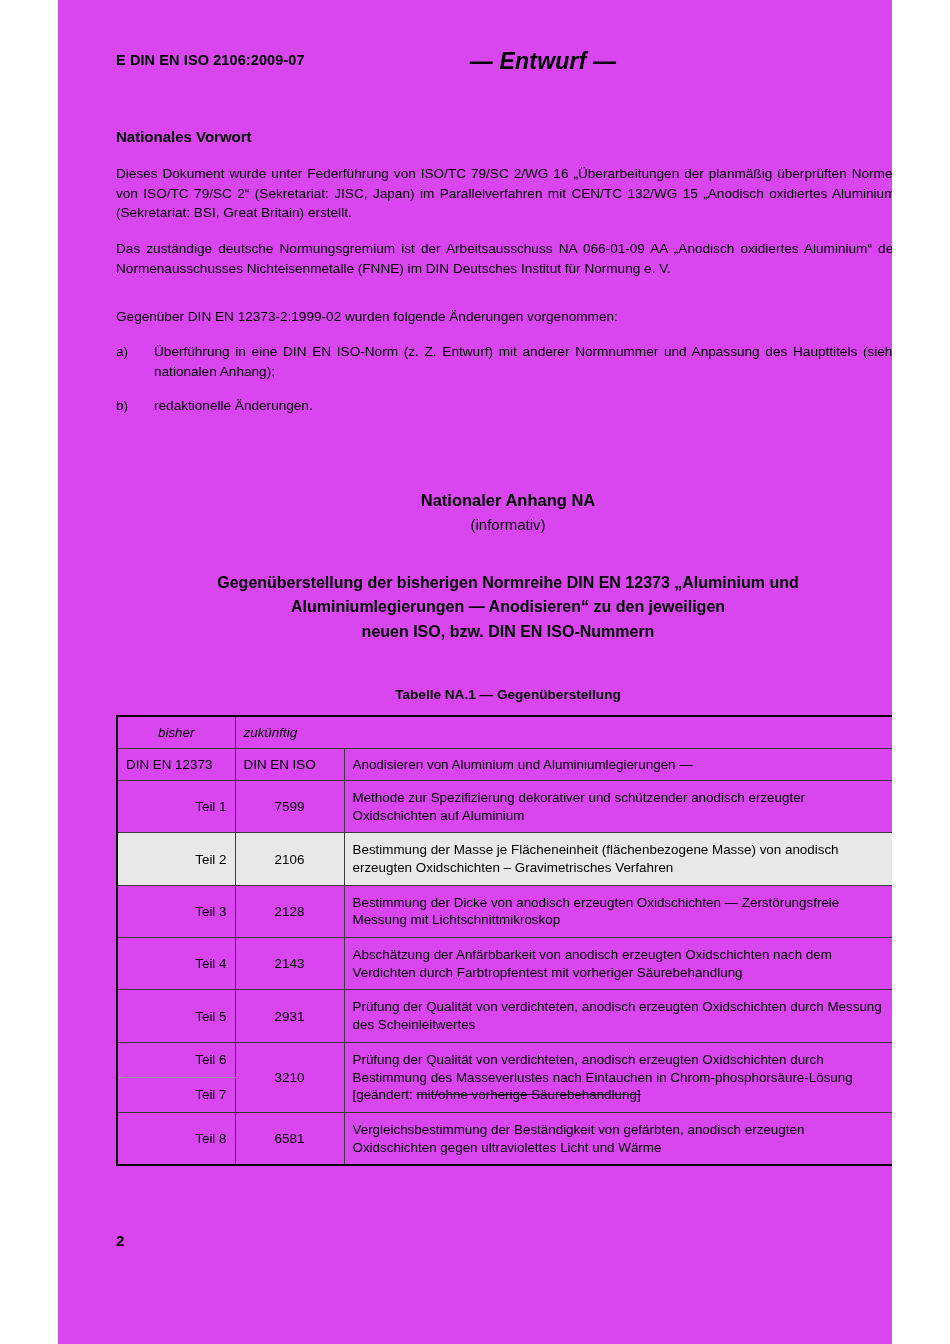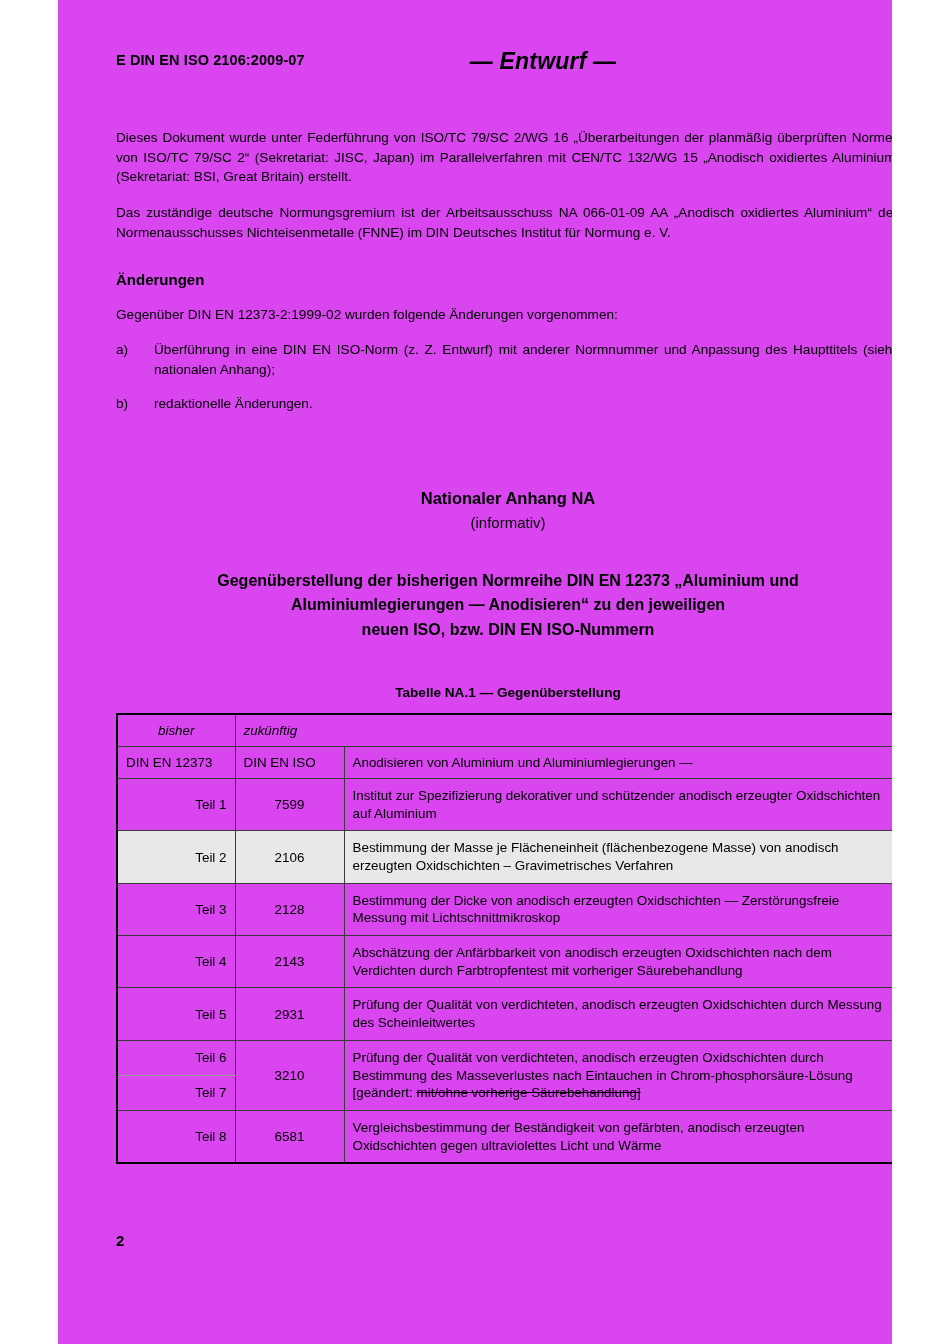--- a/index.html
+++ b/index.html
@@ -223,28 +223,28 @@
 
 <div class="page">
 
   <div class="doc-header">
     <div class="std-number">E DIN EN ISO 2106:2009-07</div>
     <div class="draft-mark">— Entwurf —</div>
   </div>
 
   <div class="content">
 
+    <h2 class="section-title">Nationales Vorwort</h2>
 
     <p class="para">Dieses Dokument wurde unter Federführung von ISO/TC 79/SC 2/WG 16 „Überarbeitungen der planmäßig überprüften Normen von ISO/TC 79/SC 2“ (Sekretariat: JISC, Japan) im Parallelverfahren mit CEN/TC 132/WG 15 „Anodisch oxidiertes Aluminium“ (Sekretariat: BSI, Great Britain) erstellt.</p>
 
     <p class="para last">Das zuständige deutsche Normungsgremium ist der Arbeitsausschuss NA 066-01-09 AA „Anodisch oxidiertes Aluminium“ des Normenausschusses Nichteisenmetalle (FNNE) im DIN Deutsches Institut für Normung e. V.</p>
 
     <div class="spacer-28"></div>
 
-    <h2 class="section-title tight">Änderungen</h2>
 
     <p class="para">Gegenüber DIN EN 12373-2:1999-02 wurden folgende Änderungen vorgenommen:</p>
 
     <div class="list-item">
       <span class="marker">a)</span>
       <span class="item-text">Überführung in eine DIN EN ISO-Norm (z. Z. Entwurf) mit anderer Normnummer und Anpassung des Haupttitels (siehe nationalen Anhang);</span>
     </div>
 
     <div class="list-item nojustify">
       <span class="marker">b)</span>
@@ -279,21 +279,21 @@
 
         <tr>
           <td class="h-din12373">DIN EN 12373</td>
           <td class="h-dineniso">DIN EN ISO</td>
           <td class="h-anod">Anodisieren von Aluminium und Aluminiumlegierungen —</td>
         </tr>
 
         <tr>
           <td class="cell-teil col1">Teil 1</td>
           <td class="cell-iso">7599</td>
-          <td class="cell-desc">Institut zur Spezifizierung dekorativer und schützender anodisch erzeugter Oxidschichten auf Aluminium</td>
+          <td class="cell-desc">Methode zur Spezifizierung dekorativer und schützender anodisch erzeugter Oxidschichten auf Aluminium</td>
         </tr>
 
         <tr class="highlight">
           <td class="cell-teil col1" style="background: rgb(232, 232, 232);">Teil 2</td>
           <td class="cell-iso" style="background: rgb(232, 232, 232);">2106</td>
           <td class="cell-desc" style="background: rgb(232, 232, 232);">Bestimmung der Masse je Flächeneinheit (flächenbezogene Masse) von anodisch erzeugten Oxidschichten – Gravimetrisches Verfahren</td>
         </tr>
 
         <tr>
           <td class="cell-teil col1">Teil 3</td>

